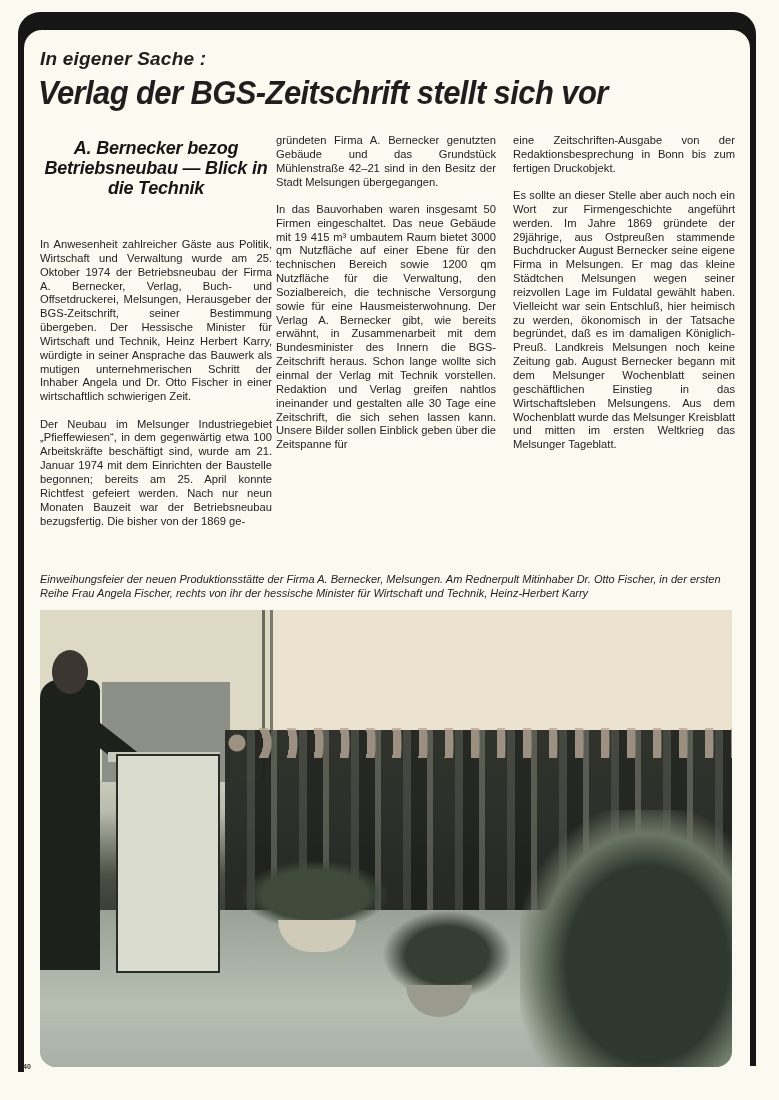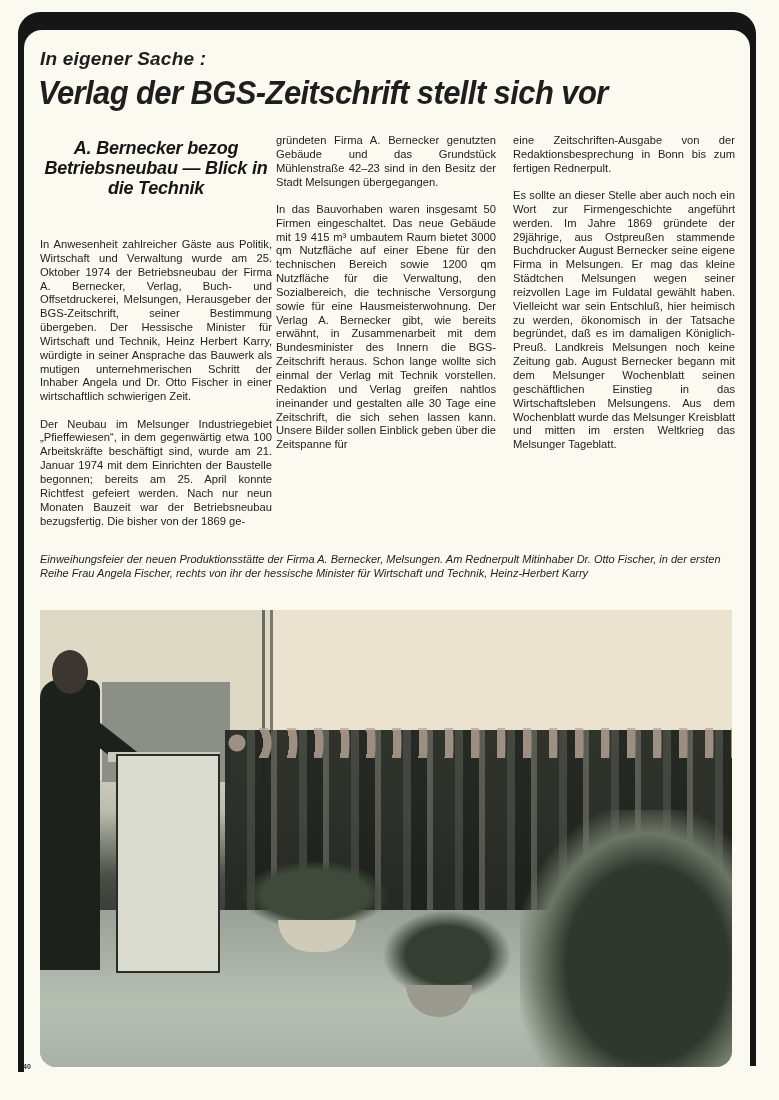--- a/index.html
+++ b/index.html
@@ -47,21 +47,21 @@
   .col p { margin: 0 0 13.5px 0; }
   .col1 { left: 40px; }
   .col2 { left: 276px; width: 220px; }
   .col3 { left: 513px; width: 222px; }
   .subhead {
     font-size: 18px; font-weight: bold; font-style: italic;
     line-height: 20px; margin: 4px 0 40px 0 !important;
     text-align: center; color: #151515; letter-spacing: -0.2px;
   }
   .caption {
-    position: absolute; left: 40px; top: 552px; width: 700px;
+    position: absolute; left: 40px; top: 572px; width: 700px;
     font-size: 11px; font-style: italic; line-height: 14px; color: #232323;
   }
   .photo {
     position: absolute; left: 40px; top: 610px; width: 692px; height: 457px;
     border-radius: 0 0 16px 16px;
     overflow: hidden;
     background: linear-gradient(180deg, #e8e2d0 0%, #e4dfcc 28%, #b9bcae 44%, #4b4f46 58%, #30352f 70%, #9fa69b 80%, #b2b9ae 100%);
   }
   .photo .wall-left { position:absolute; left:0; top:0; width:230px; height:170px; background:#ded9c5; }
   .photo .wall-right { position:absolute; left:232px; top:0; width:460px; height:130px; background:#ebe3cf; opacity:.9; }
@@ -99,26 +99,26 @@
 <div class="kicker">In eigener Sache :</div>
 <div class="headline">Verlag der BGS-Zeitschrift stellt sich vor</div>
 
 <div class="col col1">
   <p class="subhead">A. Bernecker bezog Betriebsneubau — Blick in die Technik</p>
   <p>In Anwesenheit zahlreicher Gäste aus Politik, Wirtschaft und Verwaltung wurde am 25. Oktober 1974 der Betriebsneubau der Firma A. Bernecker, Verlag, Buch- und Offsetdruckerei, Melsungen, Herausgeber der BGS-Zeitschrift, seiner Bestimmung übergeben. Der Hessische Minister für Wirtschaft und Technik, Heinz Herbert Karry, würdigte in seiner Ansprache das Bauwerk als mutigen unternehmerischen Schritt der Inhaber Angela und Dr. Otto Fischer in einer wirtschaftlich schwierigen Zeit.</p>
   <p>Der Neubau im Melsunger Industriegebiet „Pfieffewiesen“, in dem gegenwärtig etwa 100 Arbeitskräfte beschäftigt sind, wurde am 21. Januar 1974 mit dem Einrichten der Baustelle begonnen; bereits am 25. April konnte Richtfest gefeiert werden. Nach nur neun Monaten Bauzeit war der Betriebsneubau bezugsfertig. Die bisher von der 1869 ge-</p>
 </div>
 
 <div class="col col2">
-  <p>gründeten Firma A. Bernecker genutzten Gebäude und das Grundstück Mühlenstraße 42–23 sind in den Besitz der Stadt Melsungen übergegangen.</p>
+  <p>gründeten Firma A. Bernecker genutzten Gebäude und das Grundstück Mühlenstraße 42–21 sind in den Besitz der Stadt Melsungen übergegangen.</p>
   <p>In das Bauvorhaben waren insgesamt 50 Firmen eingeschaltet. Das neue Gebäude mit 19 415 m³ umbautem Raum bietet 3000 qm Nutzfläche auf einer Ebene für den technischen Bereich sowie 1200 qm Nutzfläche für die Verwaltung, den Sozialbereich, die technische Versorgung sowie für eine Hausmeisterwohnung. Der Verlag A. Bernecker gibt, wie bereits erwähnt, in Zusammenarbeit mit dem Bundesminister des Innern die BGS-Zeitschrift heraus. Schon lange wollte sich einmal der Verlag mit Technik vorstellen. Redaktion und Verlag greifen nahtlos ineinander und gestalten alle 30 Tage eine Zeitschrift, die sich sehen lassen kann. Unsere Bilder sollen Einblick geben über die Zeitspanne für</p>
 </div>
 
 <div class="col col3">
-  <p>eine Zeitschriften-Ausgabe von der Redaktionsbesprechung in Bonn bis zum fertigen Rednerpult.</p>
+  <p>eine Zeitschriften-Ausgabe von der Redaktionsbesprechung in Bonn bis zum fertigen Druckobjekt.</p>
   <p>Es sollte an dieser Stelle aber auch noch ein Wort zur Firmengeschichte angeführt werden. Im Jahre 1869 gründete der 29jährige, aus Ostpreußen stammende Buchdrucker August Bernecker seine eigene Firma in Melsungen. Er mag das kleine Städtchen Melsungen wegen seiner reizvollen Lage im Fuldatal gewählt haben. Vielleicht war sein Entschluß, hier heimisch zu werden, ökonomisch in der Tatsache begründet, daß es im damaligen Königlich-Preuß. Landkreis Melsungen noch keine Zeitung gab. August Bernecker begann mit dem Melsunger Wochenblatt seinen geschäftlichen Einstieg in das Wirtschaftsleben Melsungens. Aus dem Wochenblatt wurde das Melsunger Kreisblatt und mitten im ersten Weltkrieg das Melsunger Tageblatt.</p>
 </div>
 
 <div class="caption">Einweihungsfeier der neuen Produktionsstätte der Firma A. Bernecker, Melsungen. Am Rednerpult Mitinhaber Dr. Otto Fischer, in der ersten Reihe Frau Angela Fischer, rechts von ihr der hessische Minister für Wirtschaft und Technik, Heinz-Herbert Karry</div>
 
 <div class="photo" title="Ceremony photo: speaker at podium, seated audience, potted plants on floor">
   <div class="wall-left"></div>
   <div class="wall-right"></div>
   <div class="pillar"></div>
   <div class="pillar2"></div>

